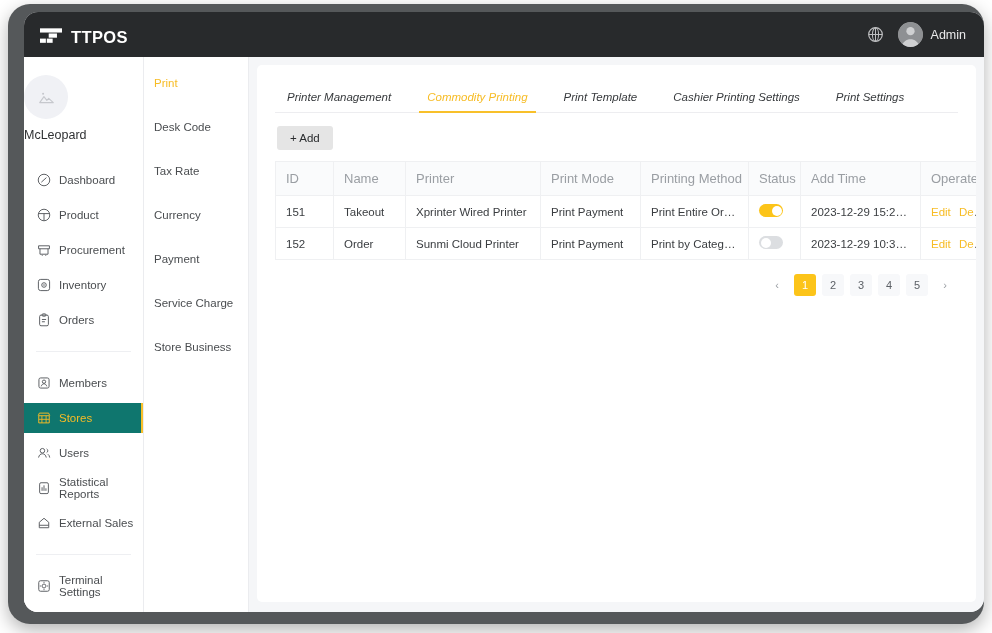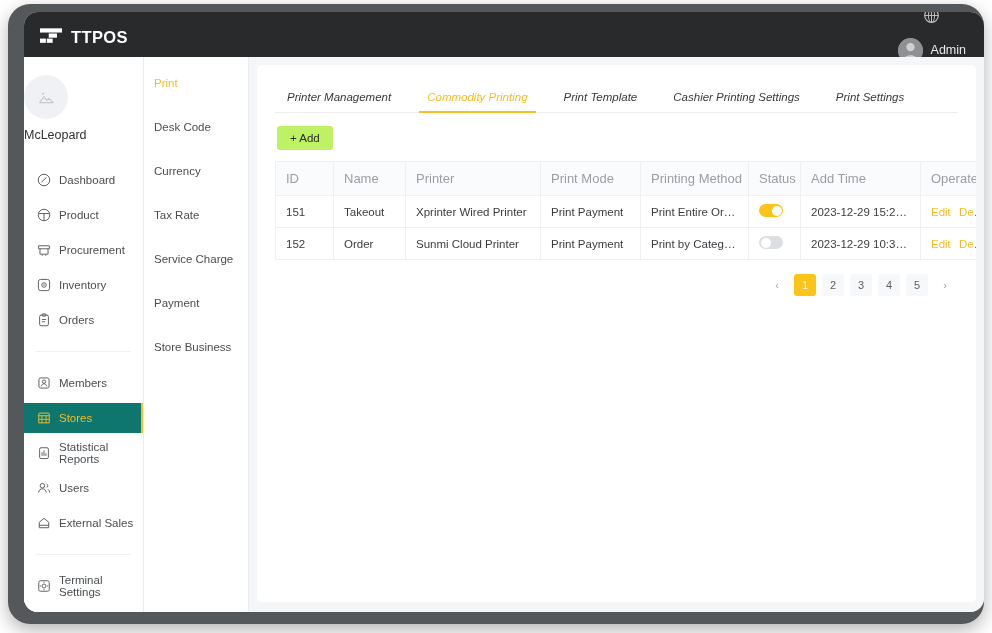--- a/index.html
+++ b/index.html
@@ -47,21 +47,21 @@
     padding: 0 18px 0 16px;
   }
   .brand { display: flex; align-items: center; gap: 9px; margin-top: 6px; }
   .logo-mark { width: 22px; height: 19px; display: block; }
   .brand-name {
     color: #ffffff;
     font-size: 16.5px;
     font-weight: bold;
     letter-spacing: 0.4px;
   }
-  .topbar-right { display: flex; align-items: center; gap: 14px; flex-direction: column; }
+  .topbar-right { display: flex; align-items: center; gap: 14px; }
   .globe-icon { width: 17px; height: 17px; display: block; opacity: .85; }
   .user-chip { display: flex; align-items: center; gap: 8px; }
   .user-avatar {
     width: 25px; height: 25px;
     border-radius: 50%;
     background: #9a9a9c;
     display: block;
     overflow: hidden;
   }
   .user-name { color: #e9e9ea; font-size: 12.5px; }
@@ -196,21 +196,21 @@
     position: absolute;
     left: 10px; right: 10px;
     bottom: -1px;
     height: 2px;
     background: #f8c02a;
   }
 
   
   .toolbar { padding: 13px 0 11px 2px; }
   .btn-add {
-    background: #bef264;
+    background: #e5e5e5;
     border: none;
     color: #2a2c2e;
     font-size: 11.5px;
     font-family: "Liberation Sans", sans-serif;
     padding: 6px 13px;
     border-radius: 3px;
     cursor: pointer;
   }
 
   
@@ -402,35 +402,35 @@
           <div class="nav-item active">
             <svg class="nav-ico" viewBox="0 0 16 16">
               <path d="M2 5.4h12v8.2H2z" fill="none" stroke="#f7bc25" stroke-width="1.1"></path>
               <path d="M1.4 5.4l1.3-3h10.6l1.3 3" fill="none" stroke="#f7bc25" stroke-width="1.1"></path>
               <path d="M5.6 5.4v8.2M10.4 5.4v8.2M2 9.5h12" stroke="#f7bc25" stroke-width="1"></path>
             </svg>
             <span>Stores</span>
           </div>
           <div class="nav-item">
             <svg class="nav-ico" viewBox="0 0 16 16">
-              <rect x="3" y="2" width="10" height="12.4" rx="1.6" fill="none" stroke="#5a5d61" stroke-width="1.1"></rect>
-              <path d="M5.8 10.8V7.6M8 10.8V5.4M10.2 10.8V8.8" stroke="#5a5d61" stroke-width="1.1" stroke-linecap="round"></path>
-            </svg>
-            <span>Statistical Reports</span>
-          </div>
-          <div class="nav-item">
-            <svg class="nav-ico" viewBox="0 0 16 16">
               <circle cx="6.2" cy="5.4" r="2.6" fill="none" stroke="#5a5d61" stroke-width="1.1"></circle>
               <path d="M1.8 13.2c.6-2.9 2.2-4.3 4.4-4.3s3.8 1.4 4.4 4.3" fill="none" stroke="#5a5d61" stroke-width="1.1"></path>
               <path d="M11 3.3a2.4 2.4 0 010 4.3M12.4 9.4c1.2.7 1.9 2 2.1 3.8" fill="none" stroke="#5a5d61" stroke-width="1.1"></path>
             </svg>
             <span>Users</span>
           </div>
           <div class="nav-item">
             <svg class="nav-ico" viewBox="0 0 16 16">
+              <rect x="3" y="2" width="10" height="12.4" rx="1.6" fill="none" stroke="#5a5d61" stroke-width="1.1"></rect>
+              <path d="M5.8 10.8V7.6M8 10.8V5.4M10.2 10.8V8.8" stroke="#5a5d61" stroke-width="1.1" stroke-linecap="round"></path>
+            </svg>
+            <span>Statistical Reports</span>
+          </div>
+          <div class="nav-item">
+            <svg class="nav-ico" viewBox="0 0 16 16">
               <path d="M2.6 7.2L8 2.6l5.4 4.6v6.2H2.6z" fill="none" stroke="#5a5d61" stroke-width="1.1" stroke-linejoin="round"></path>
               <path d="M2.6 10.6h10.8" stroke="#5a5d61" stroke-width="1.1"></path>
             </svg>
             <span>External Sales</span>
           </div>
         </div>
 
         <div class="nav-divider"></div>
 
         <div class="nav-group">
@@ -450,30 +450,30 @@
       </nav>
 
       <nav class="submenu">
         <div class="sub-item active">
           <span>Print</span>
         </div>
         <div class="sub-item">
           <span>Desk Code</span>
         </div>
         <div class="sub-item">
+          <span>Tax Rate</span>
+        </div>
+        <div class="sub-item">
           <span>Currency</span>
         </div>
         <div class="sub-item">
-          <span>Tax Rate</span>
+          <span>Payment</span>
         </div>
         <div class="sub-item">
           <span>Service Charge</span>
-        </div>
-        <div class="sub-item">
-          <span>Payment</span>
         </div>
         <div class="sub-item">
           <span>Store Business</span>
         </div>
       </nav>
 
       <main class="content-area">
         <div class="card">
 
           <div class="tabs">

